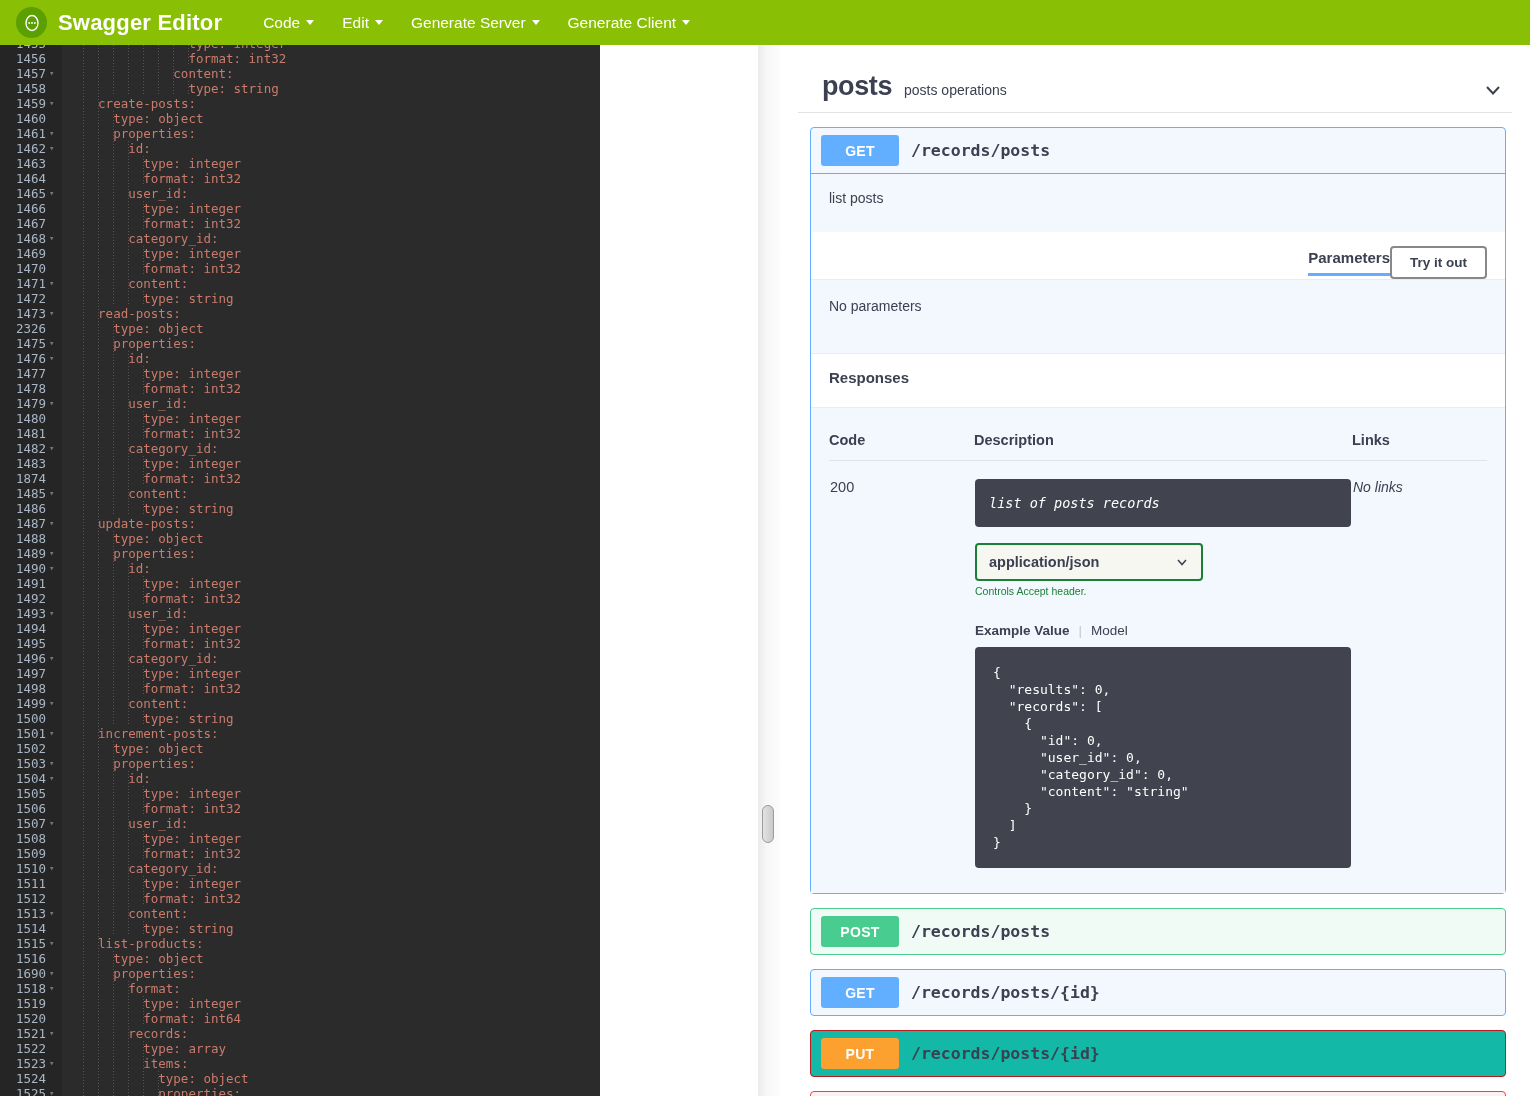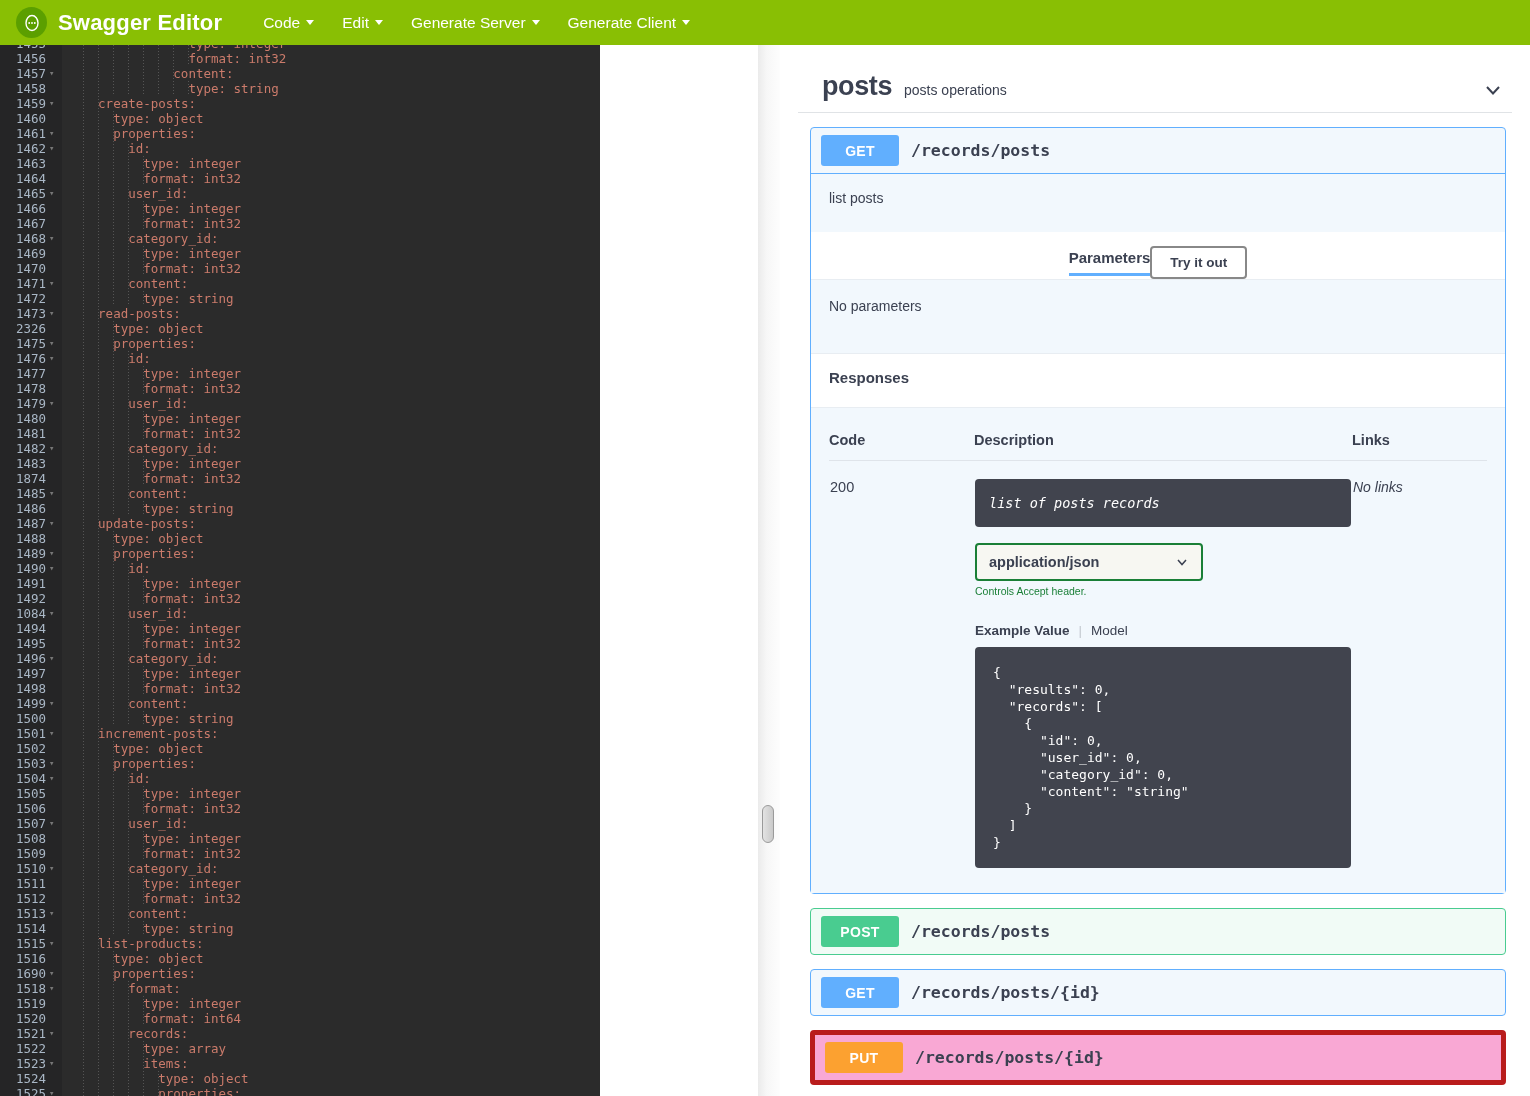--- a/index.html
+++ b/index.html
@@ -141,21 +141,21 @@
     cursor: pointer;
   }
 
   .op-block {
     margin: 14px 6px 0 12px;
     border-radius: 4px;
   }
   .op-get      { border: 1px solid #61affe; background: #f2f8fd; }
   .op-get-open { border: 1px solid #61affe; background: #f2f8fd; }
   .op-post     { border: 1px solid #49cc90; background: #f1fbf6; }
-  .op-put      { border: 5px solid #b91c1c; background: #f9a8d4; }
+  .op-put      { border: 1px solid #b91c1c; background: #14b8a6; }
   .op-delete   { border: 1px solid #f93e3e; background: #fdf0f0; }
 
   .op-summary {
     display: flex; align-items: center;
     padding: 7px 10px;
     cursor: pointer;
   }
   .method-badge {
     min-width: 78px; height: 31px;
     border-radius: 3px;
@@ -176,21 +176,21 @@
   .op-body { background: #fff; }
   .op-desc {
     background: #f2f8fd;
     border-top: 1px solid #61affe;
     padding: 16px 18px 26px 18px;
     font-size: 14px; color: #3b4151;
   }
   .op-section-white {
     background: #fff;
     padding: 14px 18px 0 18px;
-    display: flex; align-items: center; justify-content: center;
+    display: flex; align-items: center; justify-content: flex-end;
   }
   .section-title {
     font-size: 15px; font-weight: bold; color: #3b4151;
     padding-bottom: 7px;
     display: inline-block;
   }
   .section-title.active { border-bottom: 3px solid #61affe; }
   .tryout-btn {
     font-size: 13.5px; font-weight: bold; color: #3b4151;
     background: #fff;
@@ -347,21 +347,21 @@
       <div class="code-line"><span class="ln">1483</span><span class="guides"><i class="guide" style="left: 15.05px;"></i><i class="guide" style="left: 30.1px;"></i><i class="guide" style="left: 45.15px;"></i><i class="guide" style="left: 60.2px;"></i><i class="guide" style="left: 75.25px;"></i></span><span class="src" style="padding-left: 75.25px;">type: integer</span></div>
       <div class="code-line"><span class="ln">1874</span><span class="guides"><i class="guide" style="left: 15.05px;"></i><i class="guide" style="left: 30.1px;"></i><i class="guide" style="left: 45.15px;"></i><i class="guide" style="left: 60.2px;"></i><i class="guide" style="left: 75.25px;"></i></span><span class="src" style="padding-left: 75.25px;">format: int32</span></div>
       <div class="code-line"><span class="ln">1485</span><span class="fold">▾</span><span class="guides"><i class="guide" style="left: 15.05px;"></i><i class="guide" style="left: 30.1px;"></i><i class="guide" style="left: 45.15px;"></i><i class="guide" style="left: 60.2px;"></i></span><span class="src" style="padding-left: 60.2px;">content:</span></div>
       <div class="code-line"><span class="ln">1486</span><span class="guides"><i class="guide" style="left: 15.05px;"></i><i class="guide" style="left: 30.1px;"></i><i class="guide" style="left: 45.15px;"></i><i class="guide" style="left: 60.2px;"></i><i class="guide" style="left: 75.25px;"></i></span><span class="src" style="padding-left: 75.25px;">type: string</span></div>
       <div class="code-line"><span class="ln">1487</span><span class="fold">▾</span><span class="guides"><i class="guide" style="left: 15.05px;"></i><i class="guide" style="left: 30.1px;"></i></span><span class="src" style="padding-left: 30.1px;">update-posts:</span></div>
       <div class="code-line"><span class="ln">1488</span><span class="guides"><i class="guide" style="left: 15.05px;"></i><i class="guide" style="left: 30.1px;"></i><i class="guide" style="left: 45.15px;"></i></span><span class="src" style="padding-left: 45.15px;">type: object</span></div>
       <div class="code-line"><span class="ln">1489</span><span class="fold">▾</span><span class="guides"><i class="guide" style="left: 15.05px;"></i><i class="guide" style="left: 30.1px;"></i><i class="guide" style="left: 45.15px;"></i></span><span class="src" style="padding-left: 45.15px;">properties:</span></div>
       <div class="code-line"><span class="ln">1490</span><span class="fold">▾</span><span class="guides"><i class="guide" style="left: 15.05px;"></i><i class="guide" style="left: 30.1px;"></i><i class="guide" style="left: 45.15px;"></i><i class="guide" style="left: 60.2px;"></i></span><span class="src" style="padding-left: 60.2px;">id:</span></div>
       <div class="code-line"><span class="ln">1491</span><span class="guides"><i class="guide" style="left: 15.05px;"></i><i class="guide" style="left: 30.1px;"></i><i class="guide" style="left: 45.15px;"></i><i class="guide" style="left: 60.2px;"></i><i class="guide" style="left: 75.25px;"></i></span><span class="src" style="padding-left: 75.25px;">type: integer</span></div>
       <div class="code-line"><span class="ln">1492</span><span class="guides"><i class="guide" style="left: 15.05px;"></i><i class="guide" style="left: 30.1px;"></i><i class="guide" style="left: 45.15px;"></i><i class="guide" style="left: 60.2px;"></i><i class="guide" style="left: 75.25px;"></i></span><span class="src" style="padding-left: 75.25px;">format: int32</span></div>
-      <div class="code-line"><span class="ln">1084</span><span class="fold">▾</span><span class="guides"><i class="guide" style="left: 15.05px;"></i><i class="guide" style="left: 30.1px;"></i><i class="guide" style="left: 45.15px;"></i><i class="guide" style="left: 60.2px;"></i></span><span class="src" style="padding-left: 60.2px;">user_id:</span></div>
+      <div class="code-line"><span class="ln">1493</span><span class="fold">▾</span><span class="guides"><i class="guide" style="left: 15.05px;"></i><i class="guide" style="left: 30.1px;"></i><i class="guide" style="left: 45.15px;"></i><i class="guide" style="left: 60.2px;"></i></span><span class="src" style="padding-left: 60.2px;">user_id:</span></div>
       <div class="code-line"><span class="ln">1494</span><span class="guides"><i class="guide" style="left: 15.05px;"></i><i class="guide" style="left: 30.1px;"></i><i class="guide" style="left: 45.15px;"></i><i class="guide" style="left: 60.2px;"></i><i class="guide" style="left: 75.25px;"></i></span><span class="src" style="padding-left: 75.25px;">type: integer</span></div>
       <div class="code-line"><span class="ln">1495</span><span class="guides"><i class="guide" style="left: 15.05px;"></i><i class="guide" style="left: 30.1px;"></i><i class="guide" style="left: 45.15px;"></i><i class="guide" style="left: 60.2px;"></i><i class="guide" style="left: 75.25px;"></i></span><span class="src" style="padding-left: 75.25px;">format: int32</span></div>
       <div class="code-line"><span class="ln">1496</span><span class="fold">▾</span><span class="guides"><i class="guide" style="left: 15.05px;"></i><i class="guide" style="left: 30.1px;"></i><i class="guide" style="left: 45.15px;"></i><i class="guide" style="left: 60.2px;"></i></span><span class="src" style="padding-left: 60.2px;">category_id:</span></div>
       <div class="code-line"><span class="ln">1497</span><span class="guides"><i class="guide" style="left: 15.05px;"></i><i class="guide" style="left: 30.1px;"></i><i class="guide" style="left: 45.15px;"></i><i class="guide" style="left: 60.2px;"></i><i class="guide" style="left: 75.25px;"></i></span><span class="src" style="padding-left: 75.25px;">type: integer</span></div>
       <div class="code-line"><span class="ln">1498</span><span class="guides"><i class="guide" style="left: 15.05px;"></i><i class="guide" style="left: 30.1px;"></i><i class="guide" style="left: 45.15px;"></i><i class="guide" style="left: 60.2px;"></i><i class="guide" style="left: 75.25px;"></i></span><span class="src" style="padding-left: 75.25px;">format: int32</span></div>
       <div class="code-line"><span class="ln">1499</span><span class="fold">▾</span><span class="guides"><i class="guide" style="left: 15.05px;"></i><i class="guide" style="left: 30.1px;"></i><i class="guide" style="left: 45.15px;"></i><i class="guide" style="left: 60.2px;"></i></span><span class="src" style="padding-left: 60.2px;">content:</span></div>
       <div class="code-line"><span class="ln">1500</span><span class="guides"><i class="guide" style="left: 15.05px;"></i><i class="guide" style="left: 30.1px;"></i><i class="guide" style="left: 45.15px;"></i><i class="guide" style="left: 60.2px;"></i><i class="guide" style="left: 75.25px;"></i></span><span class="src" style="padding-left: 75.25px;">type: string</span></div>
       <div class="code-line"><span class="ln">1501</span><span class="fold">▾</span><span class="guides"><i class="guide" style="left: 15.05px;"></i><i class="guide" style="left: 30.1px;"></i></span><span class="src" style="padding-left: 30.1px;">increment-posts:</span></div>
       <div class="code-line"><span class="ln">1502</span><span class="guides"><i class="guide" style="left: 15.05px;"></i><i class="guide" style="left: 30.1px;"></i><i class="guide" style="left: 45.15px;"></i></span><span class="src" style="padding-left: 45.15px;">type: object</span></div>
       <div class="code-line"><span class="ln">1503</span><span class="fold">▾</span><span class="guides"><i class="guide" style="left: 15.05px;"></i><i class="guide" style="left: 30.1px;"></i><i class="guide" style="left: 45.15px;"></i></span><span class="src" style="padding-left: 45.15px;">properties:</span></div>

